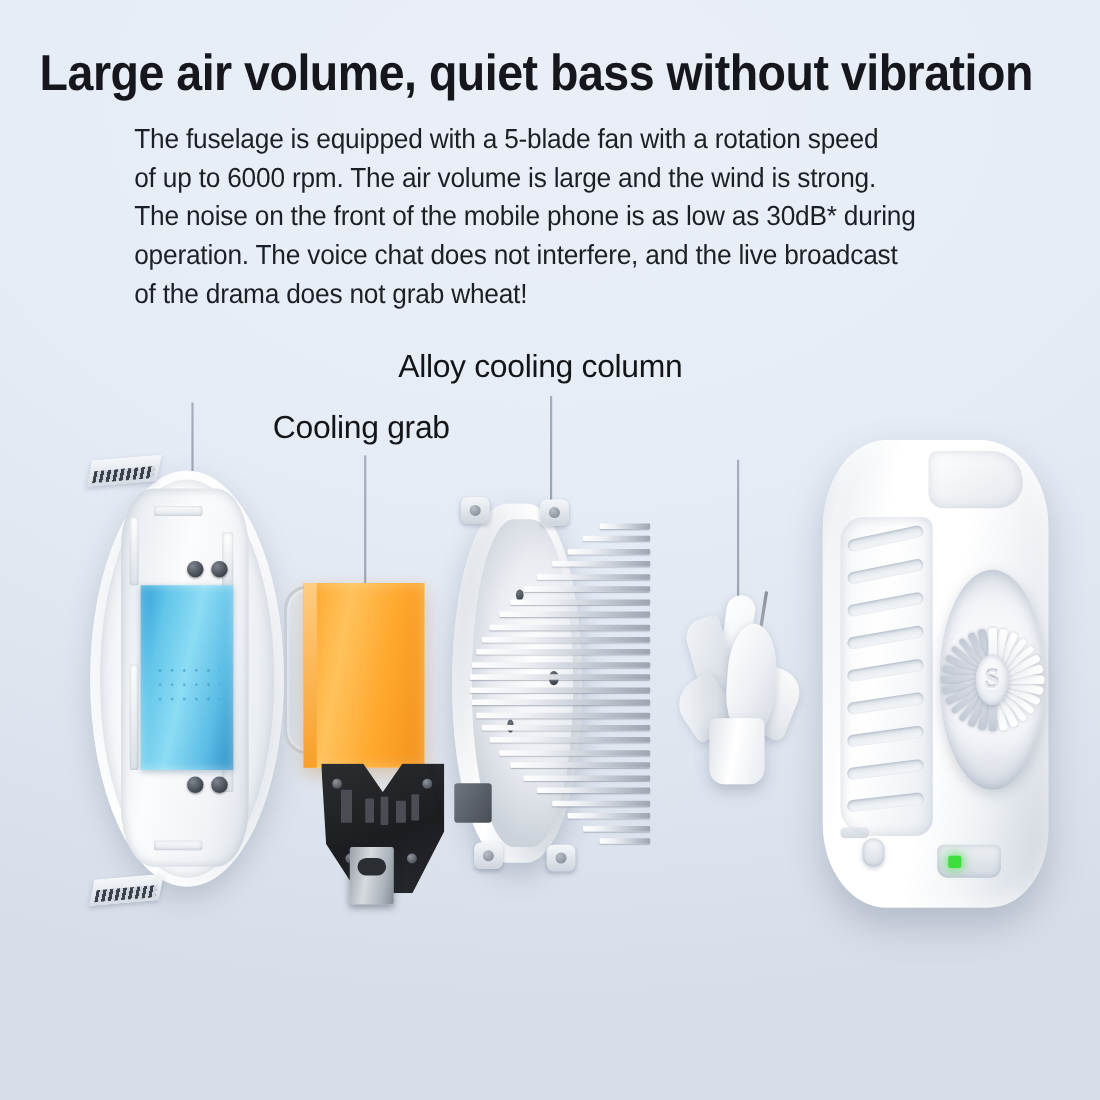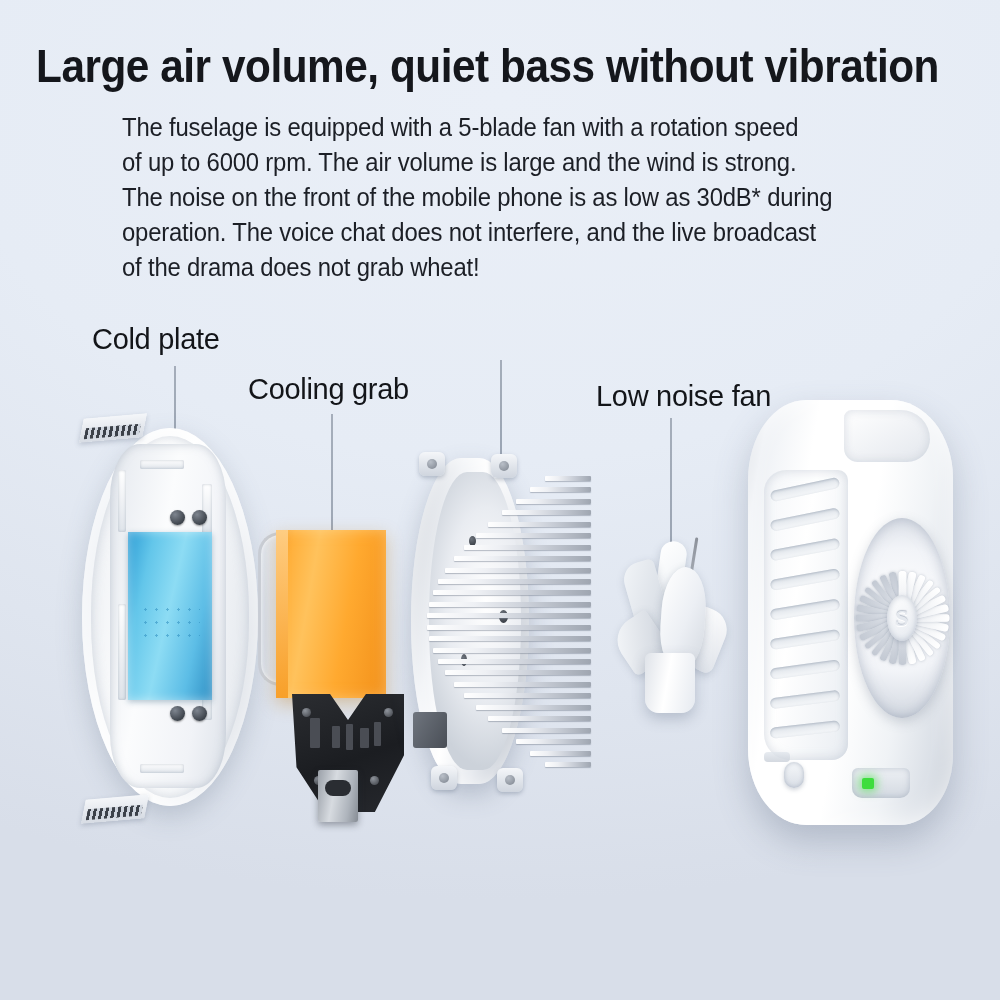--- a/index.html
+++ b/index.html
@@ -286,23 +286,22 @@
   <div class="headline">Large air volume, quiet bass without vibration</div>
 
   <div class="subcopy">
     <p>The fuselage is equipped with a 5-blade fan with a rotation speed</p>
     <p>of up to 6000 rpm. The air volume is large and the wind is strong.</p>
     <p>The noise on the front of the mobile phone is as low as 30dB* during</p>
     <p>operation. The voice chat does not interfere, and the live broadcast</p>
     <p>of the drama does not grab wheat!</p>
   </div>
 
-  <div class="label lbl-cold">Cold plate</div>
   <div class="label lbl-chip">Cooling grab</div>
-  <div class="label lbl-fan">Low noise fan</div>
+  <div class="label lbl-alloy">Alloy cooling column</div>
 
   <div class="leader ld-cold">
       <i class="dot"></i>
     </div>
   <div class="leader ld-chip">
       <i class="dot"></i>
     </div>
   <div class="leader ld-alloy">
       <i class="dot"></i>
     </div>

